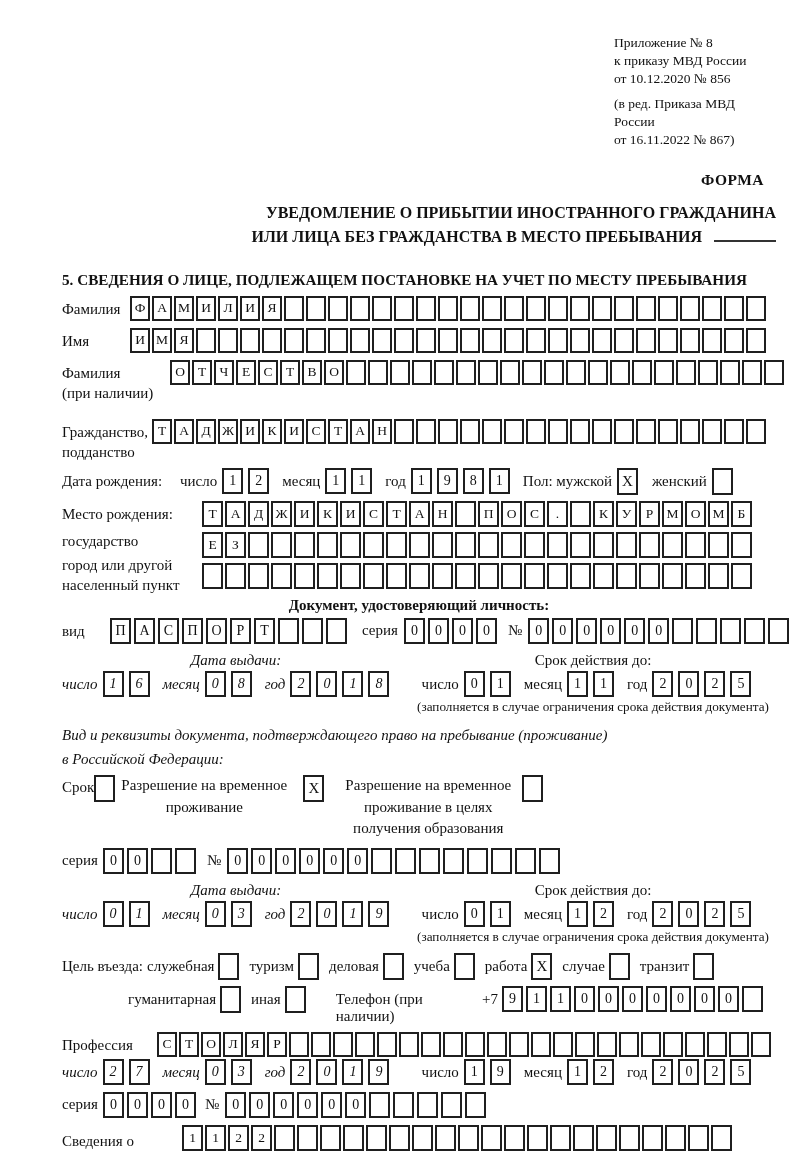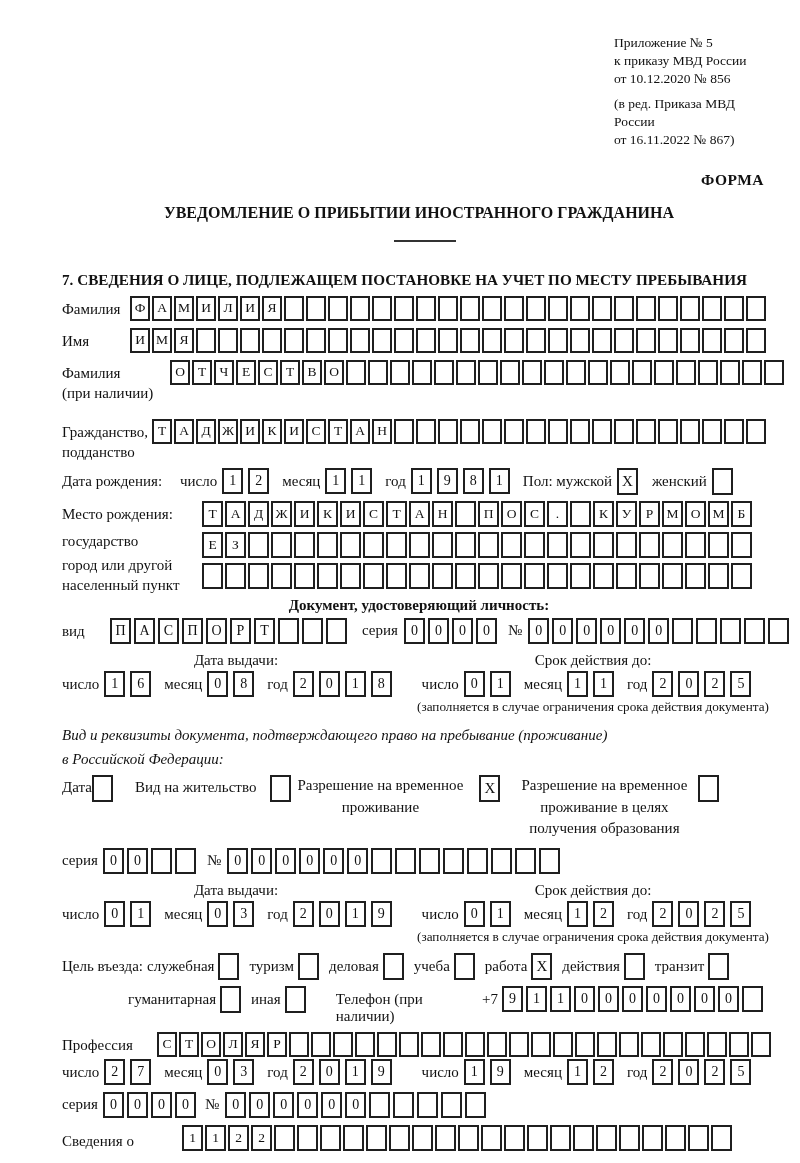--- a/index.html
+++ b/index.html
@@ -6,21 +6,21 @@
   .page{
     width:800px;height:1163px;box-sizing:border-box;position:relative;overflow:hidden;
     background:#ffffff;color:#111;
     font-family:"Liberation Serif","DejaVu Serif",serif;
     font-size:15px;
     padding:34px 24px 14px 62px;
   }
   .annex{margin-left:552px;font-size:13.5px;line-height:1.34;}
   .annex .gap{margin-top:7px;}
   .form-label{text-align:right;padding-right:12px;font-weight:bold;font-size:15.5px;margin-top:22px;letter-spacing:0.5px;}
-  .title{text-align:center;font-weight:bold;font-size:16px;line-height:1.5;margin-top:12px;}
+  .title{text-align:right;font-weight:bold;font-size:16px;line-height:1.5;margin-top:12px;}
   .blank-line{display:inline-block;width:62px;border-bottom:2px solid #333;margin-left:12px;vertical-align:baseline;}
   .section-heading{font-weight:bold;font-size:15.2px;margin-top:22px;white-space:nowrap;}
 
   .frow{display:flex;align-items:flex-start;margin-top:7px;}
   .flabel{flex:0 0 auto;padding-top:4px;line-height:1.3;}
   .boxes{display:inline-flex;flex-wrap:nowrap;align-items:center;}
   .stack > .boxes{display:flex;margin-bottom:5px;}
 
   .cell{
     display:inline-block;box-sizing:border-box;flex:0 0 auto;
@@ -29,53 +29,53 @@
   }
   .num{width:21px;height:26px;line-height:21px;margin-right:3px;font-size:14px;}
   .sp{margin-right:5px;}
   .md{width:21px;height:26px;line-height:21px;margin-right:2px;font-size:13.5px;}
   .cb{width:21px;height:27px;line-height:22px;margin-right:0;font-size:15px;}
 
   .dgroup{display:inline-flex;align-items:center;margin-right:8px;}
   .dlabel{margin-right:5px;}
   .center-bold{font-weight:bold;text-align:center;margin-top:9px;}
   .halves{display:flex;}
-  .half-l{flex:0 0 348px;}
+  .half-l{flex:0 0 348px;font-style:italic;}
   .half-r{flex:1 1 auto;}
   .subhead{text-align:center;margin-top:8px;}
   .note{font-size:13.2px;text-align:center;margin-top:2px;}
   .intro{margin-top:9px;line-height:1.55;font-style:italic;}
   .optrow{display:flex;align-items:flex-start;margin-top:4px;}
   .opt{display:flex;align-items:flex-start;}
   .opt .olabel{padding-top:4px;}
   .opt .wrap{text-align:center;line-height:1.45;}
   .purpose .plabel{padding-top:5px;margin-right:4px;}
   .purpose .boxes{margin-right:10px;}
   .glabel div{line-height:1.6;}
 </style>
 </head>
 <body>
 
 <div class="page">
 
   <div class="annex">
-    <div>Приложение № 5</div>
+    <div>Приложение № 8</div>
     <div>к приказу МВД России</div>
     <div>от 10.12.2020 № 856</div>
     <div class="gap">(в ред. Приказа МВД России</div>
     <div>от 16.11.2022 № 867)</div>
   </div>
   <div class="form-label">ФОРМА</div>
 
   <div class="title">
     <div>УВЕДОМЛЕНИЕ О ПРИБЫТИИ ИНОСТРАННОГО ГРАЖДАНИНА</div>
-    <div><span class="blank-line"></span></div>
-  </div>
-
-  <div class="section-heading">7. СВЕДЕНИЯ О ЛИЦЕ, ПОДЛЕЖАЩЕМ ПОСТАНОВКЕ НА УЧЕТ ПО МЕСТУ ПРЕБЫВАНИЯ</div>
+    <div><span>ИЛИ ЛИЦА БЕЗ ГРАЖДАНСТВА В МЕСТО ПРЕБЫВАНИЯ</span><span class="blank-line"></span></div>
+  </div>
+
+  <div class="section-heading">5. СВЕДЕНИЯ О ЛИЦЕ, ПОДЛЕЖАЩЕМ ПОСТАНОВКЕ НА УЧЕТ ПО МЕСТУ ПРЕБЫВАНИЯ</div>
 
   <div class="frow">
     <div class="flabel" style="width:68px">Фамилия</div>
     <span class="boxes">
         <span class="cell">Ф</span>
         <span class="cell">А</span>
         <span class="cell">М</span>
         <span class="cell">И</span>
         <span class="cell">Л</span>
         <span class="cell">И</span>
@@ -441,27 +441,21 @@
     </div>
   </div>
 
   <div class="intro">
     <div>Вид и реквизиты документа, подтверждающего право на пребывание (проживание)</div>
     <div>в Российской Федерации:</div>
   </div>
 
   <div class="optrow">
     <span class="opt">
-      <span class="olabel">Дата</span>
-      <span class="boxes">
-          <span class="cell cb"></span>
-        </span>
-    </span>
-    <span class="opt" style="margin-left:22px">
-      <span class="olabel" style="margin-right:14px">Вид на жительство</span>
+      <span class="olabel">Срок</span>
       <span class="boxes">
           <span class="cell cb"></span>
         </span>
     </span>
     <span class="opt" style="">
       <span class="wrap" style="width:178px;margin-right:10px">Разрешение на временное проживание</span>
       <span class="boxes">
           <span class="cell cb">X</span>
         </span>
     </span>
@@ -575,21 +569,21 @@
         <span class="cell cb"></span>
       </span>
     <span class="plabel">учеба</span>
     <span class="boxes">
         <span class="cell cb"></span>
       </span>
     <span class="plabel">работа</span>
     <span class="boxes">
         <span class="cell cb">X</span>
       </span>
-    <span class="plabel">действия</span>
+    <span class="plabel">случае</span>
     <span class="boxes">
         <span class="cell cb"></span>
       </span>
     <span class="plabel">транзит</span>
     <span class="boxes">
         <span class="cell cb"></span>
       </span>
   </div>
 
   <div class="frow purpose" style="margin-top:6px;padding-left:66px">

